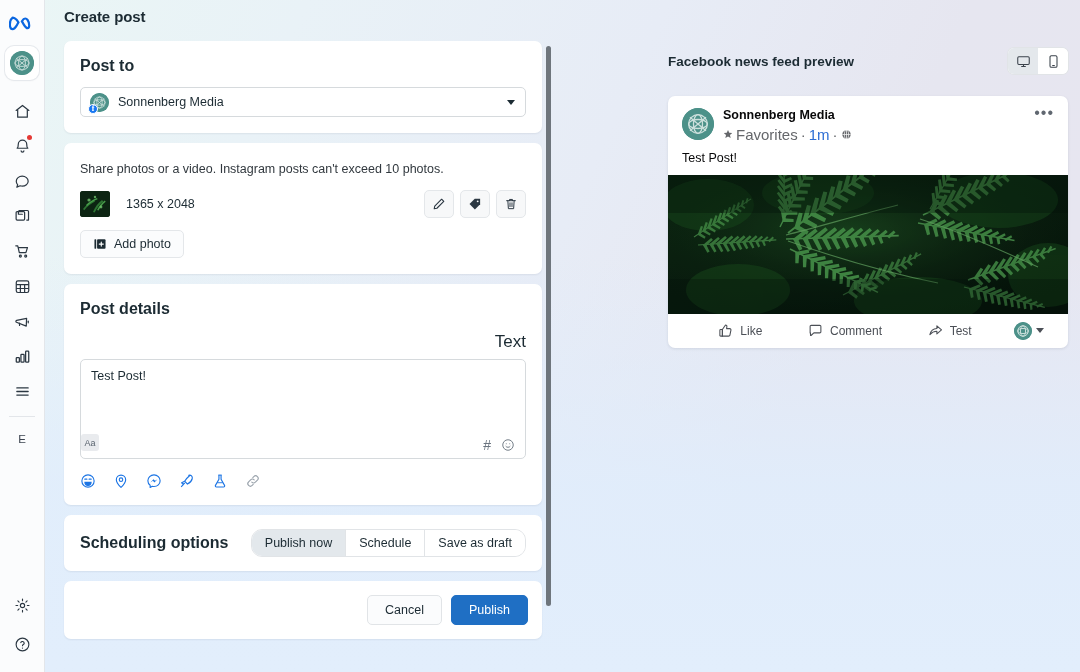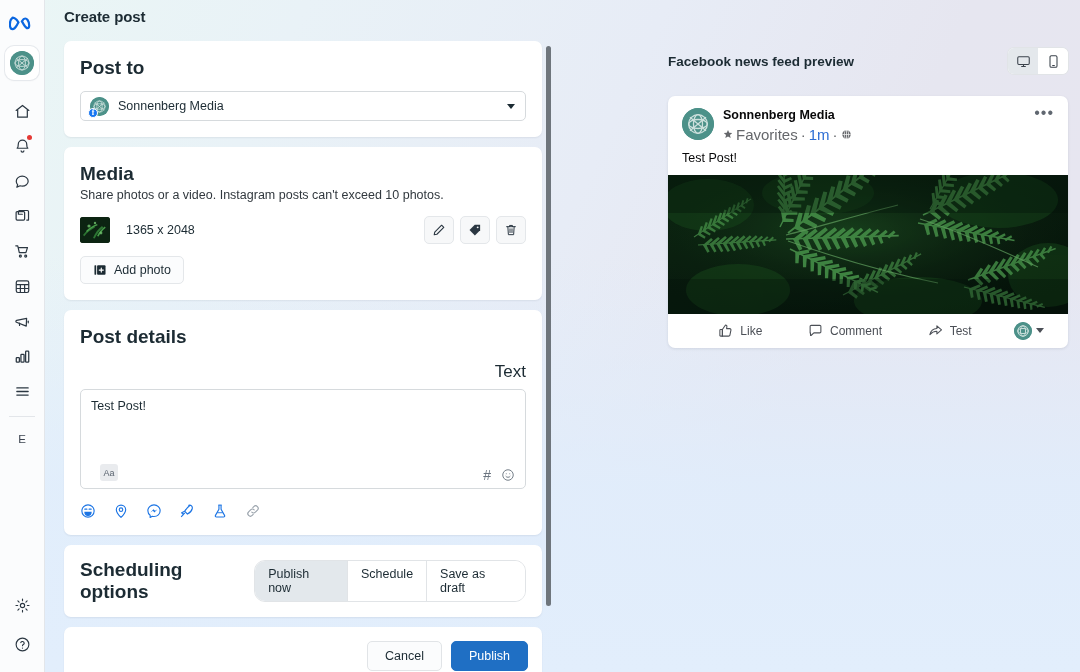--- a/index.html
+++ b/index.html
@@ -62,21 +62,21 @@
 
   
   .left-col{
     position:absolute;left:64px;top:41px;width:478px;height:631px;z-index:3;
   }
   .card{
     background:#fff;border-radius:7px;margin-bottom:10px;
     box-shadow:0 1px 2px rgba(20,30,50,.07);
   }
   .card-pad{padding:16px;}
-  h2.sec{font-size:19px;font-weight:700;color:#1c2b33;}
+  h2.sec{font-size:16px;font-weight:700;color:#1c2b33;}
   .sub{font-size:12.5px;color:#31383e;margin-top:3px;}
 
   
   .select{
     margin-top:12px;height:30px;border:1px solid #d6dadd;border-radius:5px;
     display:flex;align-items:center;padding:0 9px;cursor:pointer;background:#fff;
     position:relative;
   }
   .select .lbl{font-size:12.5px;color:#1c2b33;margin-left:9px;}
   .caret{
@@ -111,21 +111,21 @@
   }
 
   
   .lbl-small{font-size:17px;color:#1c2b33;margin-top:14px;text-align:right;}
   .ta{
     margin-top:7px;border:1px solid #d6dadd;border-radius:5px;height:100px;
     position:relative;background:#fff;cursor:text;
   }
   .ta-text{position:absolute;left:10px;top:9px;font-size:12.5px;color:#1c2b33;}
   .aa{
-    position:absolute;left:19px;bottom:7px;width:18px;height:17px;border-radius:3px;
+    position:absolute;left:0;bottom:7px;width:18px;height:17px;border-radius:3px;
     background:#e9ebee;display:flex;align-items:center;justify-content:center;
     font-size:9px;color:#5b6570;cursor:pointer;
   }
   .ta-right{position:absolute;right:10px;bottom:6px;display:flex;gap:10px;align-items:center;}
   .hash{font-size:14px;color:#6b7580;cursor:pointer;line-height:1;}
   .action-row{display:flex;gap:17px;margin-top:14px;align-items:center;}
   .act{cursor:pointer;display:flex;align-items:center;}
 
   
   .sched{display:flex;align-items:center;padding:14px 16px;}
@@ -326,21 +326,20 @@
           <span class="fb-badge">f</span>
         </div>
         <span class="lbl">Sonnenberg Media</span>
         <span class="caret"></span>
       </div>
     </div>
   </div>
 
   <div class="card">
     <div class="card-pad">
-      <h2 class="sec">Media</h2>
       <div class="sub">Share photos or a video. Instagram posts can't exceed 10 photos.</div>
 
       <div class="media-row">
         <div class="thumb">
           <svg viewBox="0 0 30 26" width="30" height="26">
             <rect width="30" height="26" fill="#0c2412"></rect>
             <g fill="#2f7a35" opacity=".95">
               <path d="M3 18c3-4 7-7 11-9l1 1.6c-4 2-8 5-10.7 8.6z"></path>
               <path d="M13 21c2-5 5-9 9-12l1.3 1.4c-3.6 2.9-6.7 6.8-8.6 11.2z"></path>
             </g>

